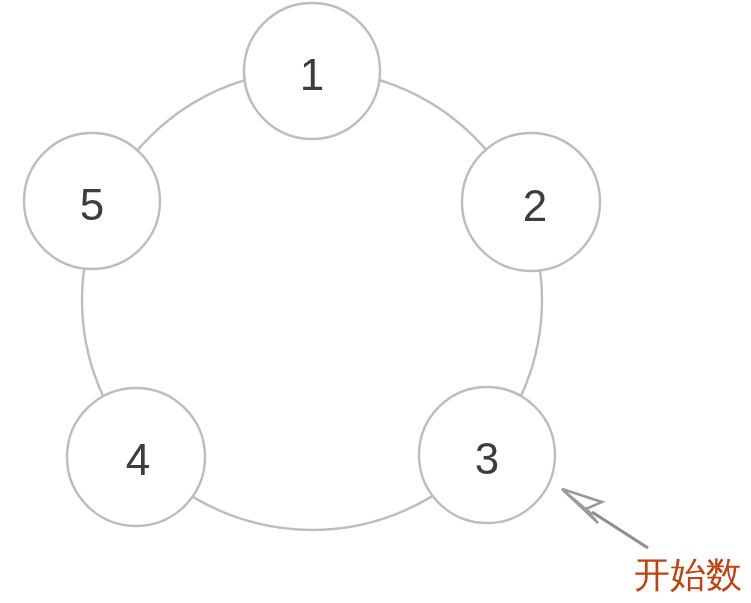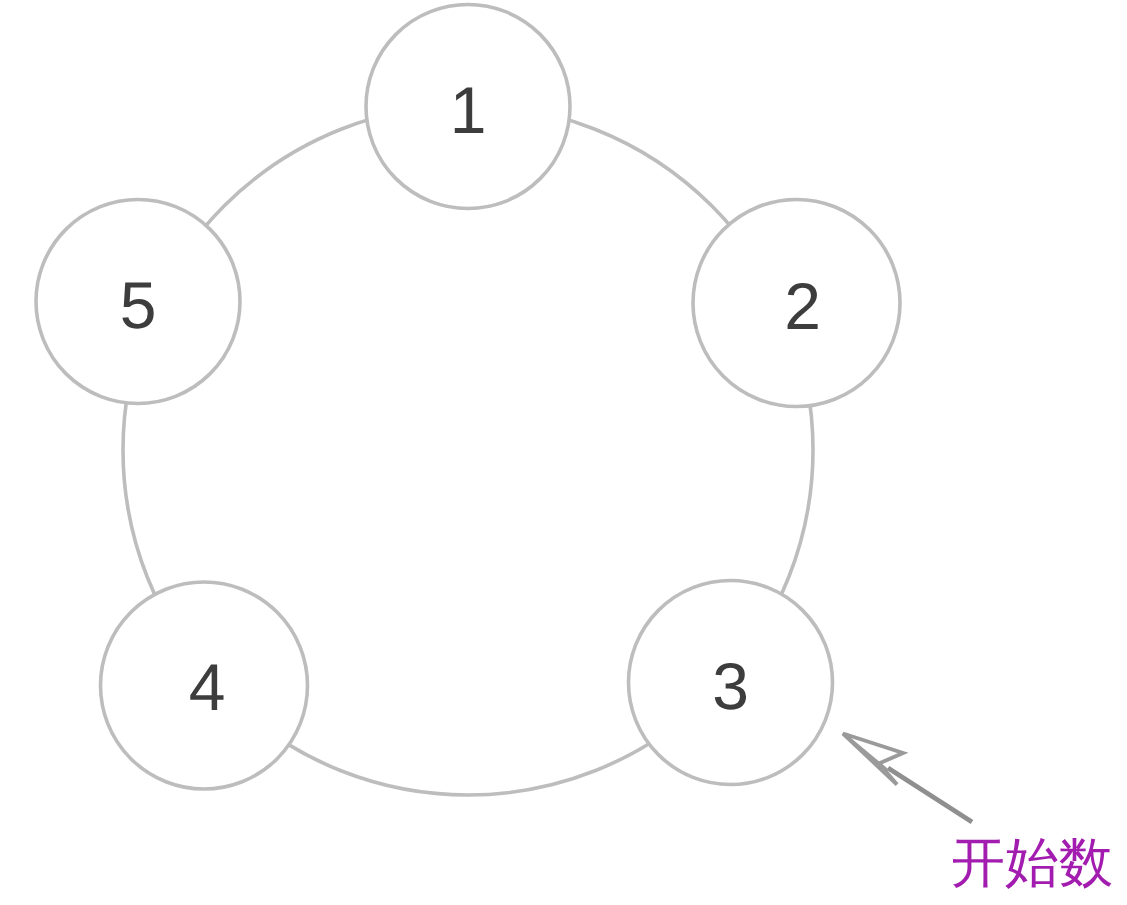--- a/index.html
+++ b/index.html
@@ -30,21 +30,21 @@
     font-family: "Liberation Sans", sans-serif;
     font-size: 44px;
     fill: #3d3d3d;
     text-anchor: middle;
     dominant-baseline: central;
   }
   .annotation-text {
     position: absolute;
     font-family: "DejaVu Sans", sans-serif;
     font-size: 36px;
-    color: #a21caf;
+    color: #c2410c;
     white-space: nowrap;
     letter-spacing: 0px;
   }
 </style>
 </head>
 <body>
 
 <div id="diagram-root">
 
   <svg id="ring-svg" viewBox="0 0 751 603" xmlns="http://www.w3.org/2000/svg">

